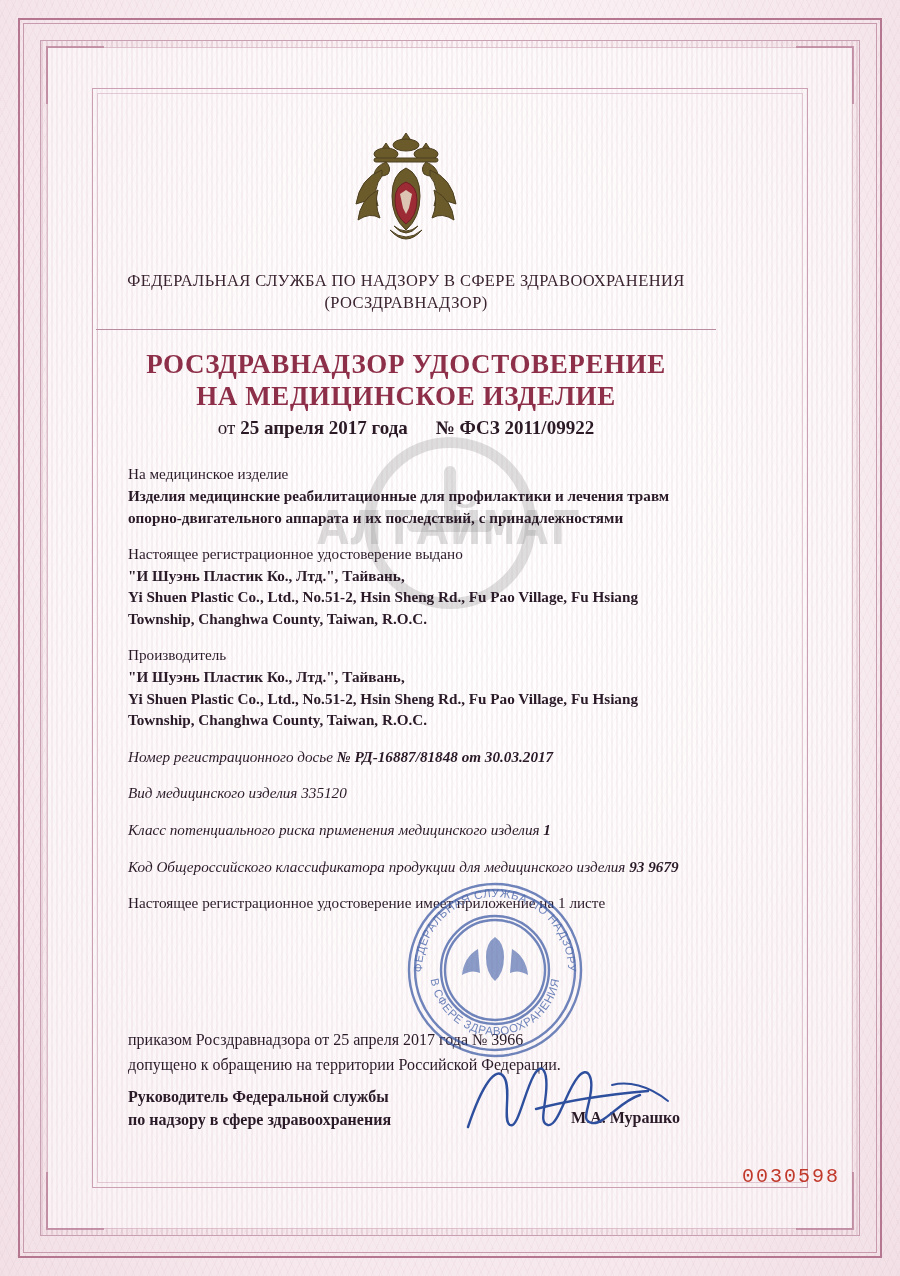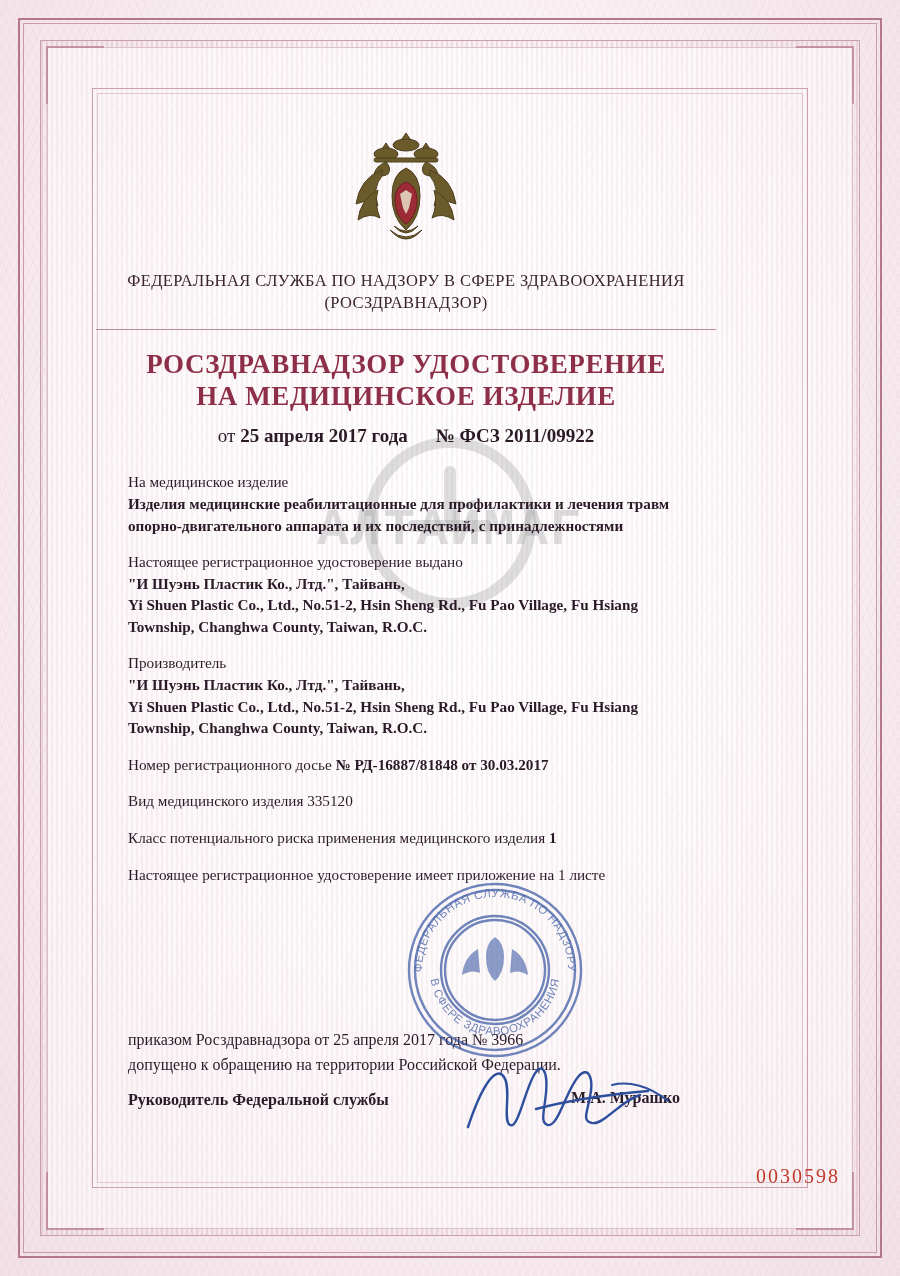--- a/index.html
+++ b/index.html
@@ -183,36 +183,36 @@
     font-size: 27px;
     letter-spacing: .6px;
     line-height: 1.22;
     margin-top: 18px;
   }
   .subline {
     display: flex;
     justify-content: center;
     align-items: flex-end;
     gap: 28px;
-    margin-top: 12px;
+    margin-top: 4px;
     font-size: 19px;
     color: #2b1a26;
   }
   .subline .date b { font-weight: 700; }
   .subline .num { font-weight: 700; }
 
   .body {
     margin: 24px 30px 0 36px;
     font-size: 15.2px;
     line-height: 1.42;
   }
   .blk { margin-bottom: 15px; }
   .lbl { font-weight: 400; }
   .val { font-weight: 700; }
-  .mix { font-weight: 400; }
+  .mix { font-weight: 400; font-style: italic; }
   .mix b { font-weight: 700; }
 
   
   .footer {
     position: absolute;
     left: 36px;
     right: 40px;
     top: 940px;
     font-size: 16px;
     line-height: 1.45;
@@ -247,21 +247,21 @@
     width: 230px;
     height: 90px;
     z-index: 6;
     pointer-events: none;
   }
 
   .serial {
     position: absolute;
     right: 60px;
     bottom: 88px;
-    font-family: Liberation Serif, serif;
+    font-family: Liberation Mono, monospace;
     font-size: 20px;
     letter-spacing: 2px;
     color: #c0392b;
     z-index: 6;
     margin-top: 8px;
   }
 </style>
 </head>
 <body>
 
@@ -369,32 +369,37 @@
       <div class="blk mix">
         <span>Вид медицинского изделия</span>
         <span>335120</span>
       </div>
 
       <div class="blk mix">
         <span>Класс потенциального риска применения медицинского изделия</span>
         <b>1</b>
       </div>
 
+      <div class="blk mix">
+        <span>Код Общероссийского классификатора продукции для медицинского изделия</span>
+        <b>93 9679</b>
+      </div>
 
       <div class="blk">
         <span>Настоящее регистрационное удостоверение имеет приложение на 1 листе</span>
       </div>
     </div>
 
     <div class="footer">
       <div class="order">приказом Росздравнадзора от 25 апреля 2017 года № 3966</div>
       <div class="order">допущено к обращению на территории Российской Федерации.</div>
       <div class="sig-row">
         <div class="sig-left">
           <div>Руководитель Федеральной службы</div>
+          <div>по надзору в сфере здравоохранения</div>
         </div>
         <div class="sig-name">М.А. Мурашко</div>
       </div>
     </div>
   </div>
 
   <div class="stamp">
     <svg viewBox="0 0 190 190" width="190" height="190" aria-hidden="true">
       <defs>
         <path id="arcTop" d="M 22,95 A 73,73 0 0 1 168,95"></path>

